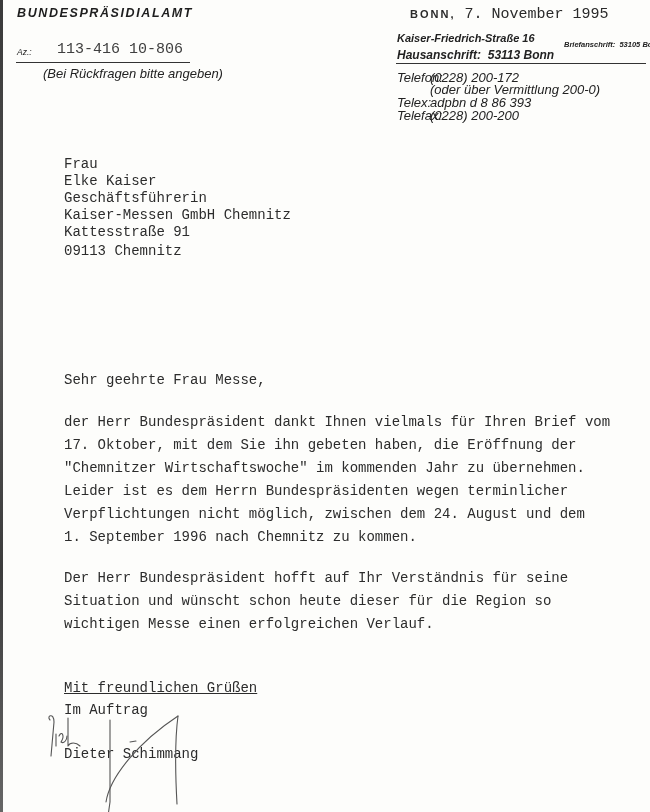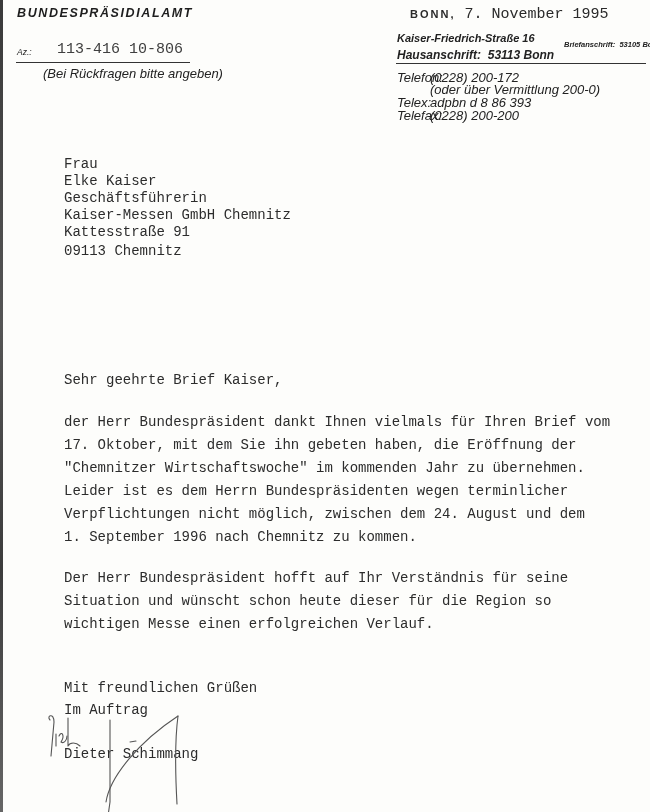--- a/index.html
+++ b/index.html
@@ -131,34 +131,34 @@
 <div class="abs sans contact" style="top:95px;"><span class="k">Telex:</span><span>adpbn d 8 86 393</span></div>
 <div class="abs sans contact" style="top:108px;"><span class="k">Telefax:</span><span>(0228) 200-200</span></div>
 
 <div class="abs mono letter" style="top:148px;">Frau</div>
 <div class="abs mono letter" style="top:165px;">Elke Kaiser</div>
 <div class="abs mono letter" style="top:182px;">Geschäftsführerin</div>
 <div class="abs mono letter" style="top:199px;">Kaiser-Messen GmbH Chemnitz</div>
 <div class="abs mono letter" style="top:216px;">Kattesstraße 91</div>
 <div class="abs mono letter" style="top:235px;">09113 Chemnitz</div>
 
-<div class="abs mono letter" style="top:364px;">Sehr geehrte Brief Kaiser,</div>
+<div class="abs mono letter" style="top:364px;">Sehr geehrte Frau Messe,</div>
 
 <div class="abs mono letter" style="top:406px;">der Herr Bundespräsident dankt Ihnen vielmals für Ihren Brief vom</div>
 <div class="abs mono letter" style="top:429px;">17. Oktober, mit dem Sie ihn gebeten haben, die Eröffnung der</div>
 <div class="abs mono letter" style="top:452px;">"Chemnitzer Wirtschaftswoche" im kommenden Jahr zu übernehmen.</div>
 <div class="abs mono letter" style="top:475px;">Leider ist es dem Herrn Bundespräsidenten wegen terminlicher</div>
 <div class="abs mono letter" style="top:498px;">Verpflichtungen nicht möglich, zwischen dem 24. August und dem</div>
 <div class="abs mono letter" style="top:521px;">1. September 1996 nach Chemnitz zu kommen.</div>
 
 <div class="abs mono letter" style="top:562px;">Der Herr Bundespräsident hofft auf Ihr Verständnis für seine</div>
 <div class="abs mono letter" style="top:585px;">Situation und wünscht schon heute dieser für die Region so</div>
 <div class="abs mono letter" style="top:608px;">wichtigen Messe einen erfolgreichen Verlauf.</div>
 
-<div class="abs mono letter" style="top:672px;">Mit freundlichen Grüßen</div>
+<div class="abs mono letter" style="top:672px;text-decoration:underline;">Mit freundlichen Grüßen</div>
 <div class="abs mono letter" style="top:694px;">Im Auftrag</div>
 <div class="abs mono letter" style="top:738px;">Dieter Schimmang</div>
 
 <svg class="signature" viewBox="0 0 160 110">
   <g fill="none" stroke="#555" stroke-width="1.1" stroke-linecap="round" stroke-linejoin="round">
 
     <path d="M10 14 C 6 10, 14 6, 14 16 L 11 50"></path>
     <path d="M16 28 L 16 40"></path>
     <path d="M19 30 C 22 24, 25 30, 21 36 C 24 38, 27 34, 27 30"></path>
     <path d="M28 12 L 28 40 C 30 36, 36 36, 40 40"></path>

